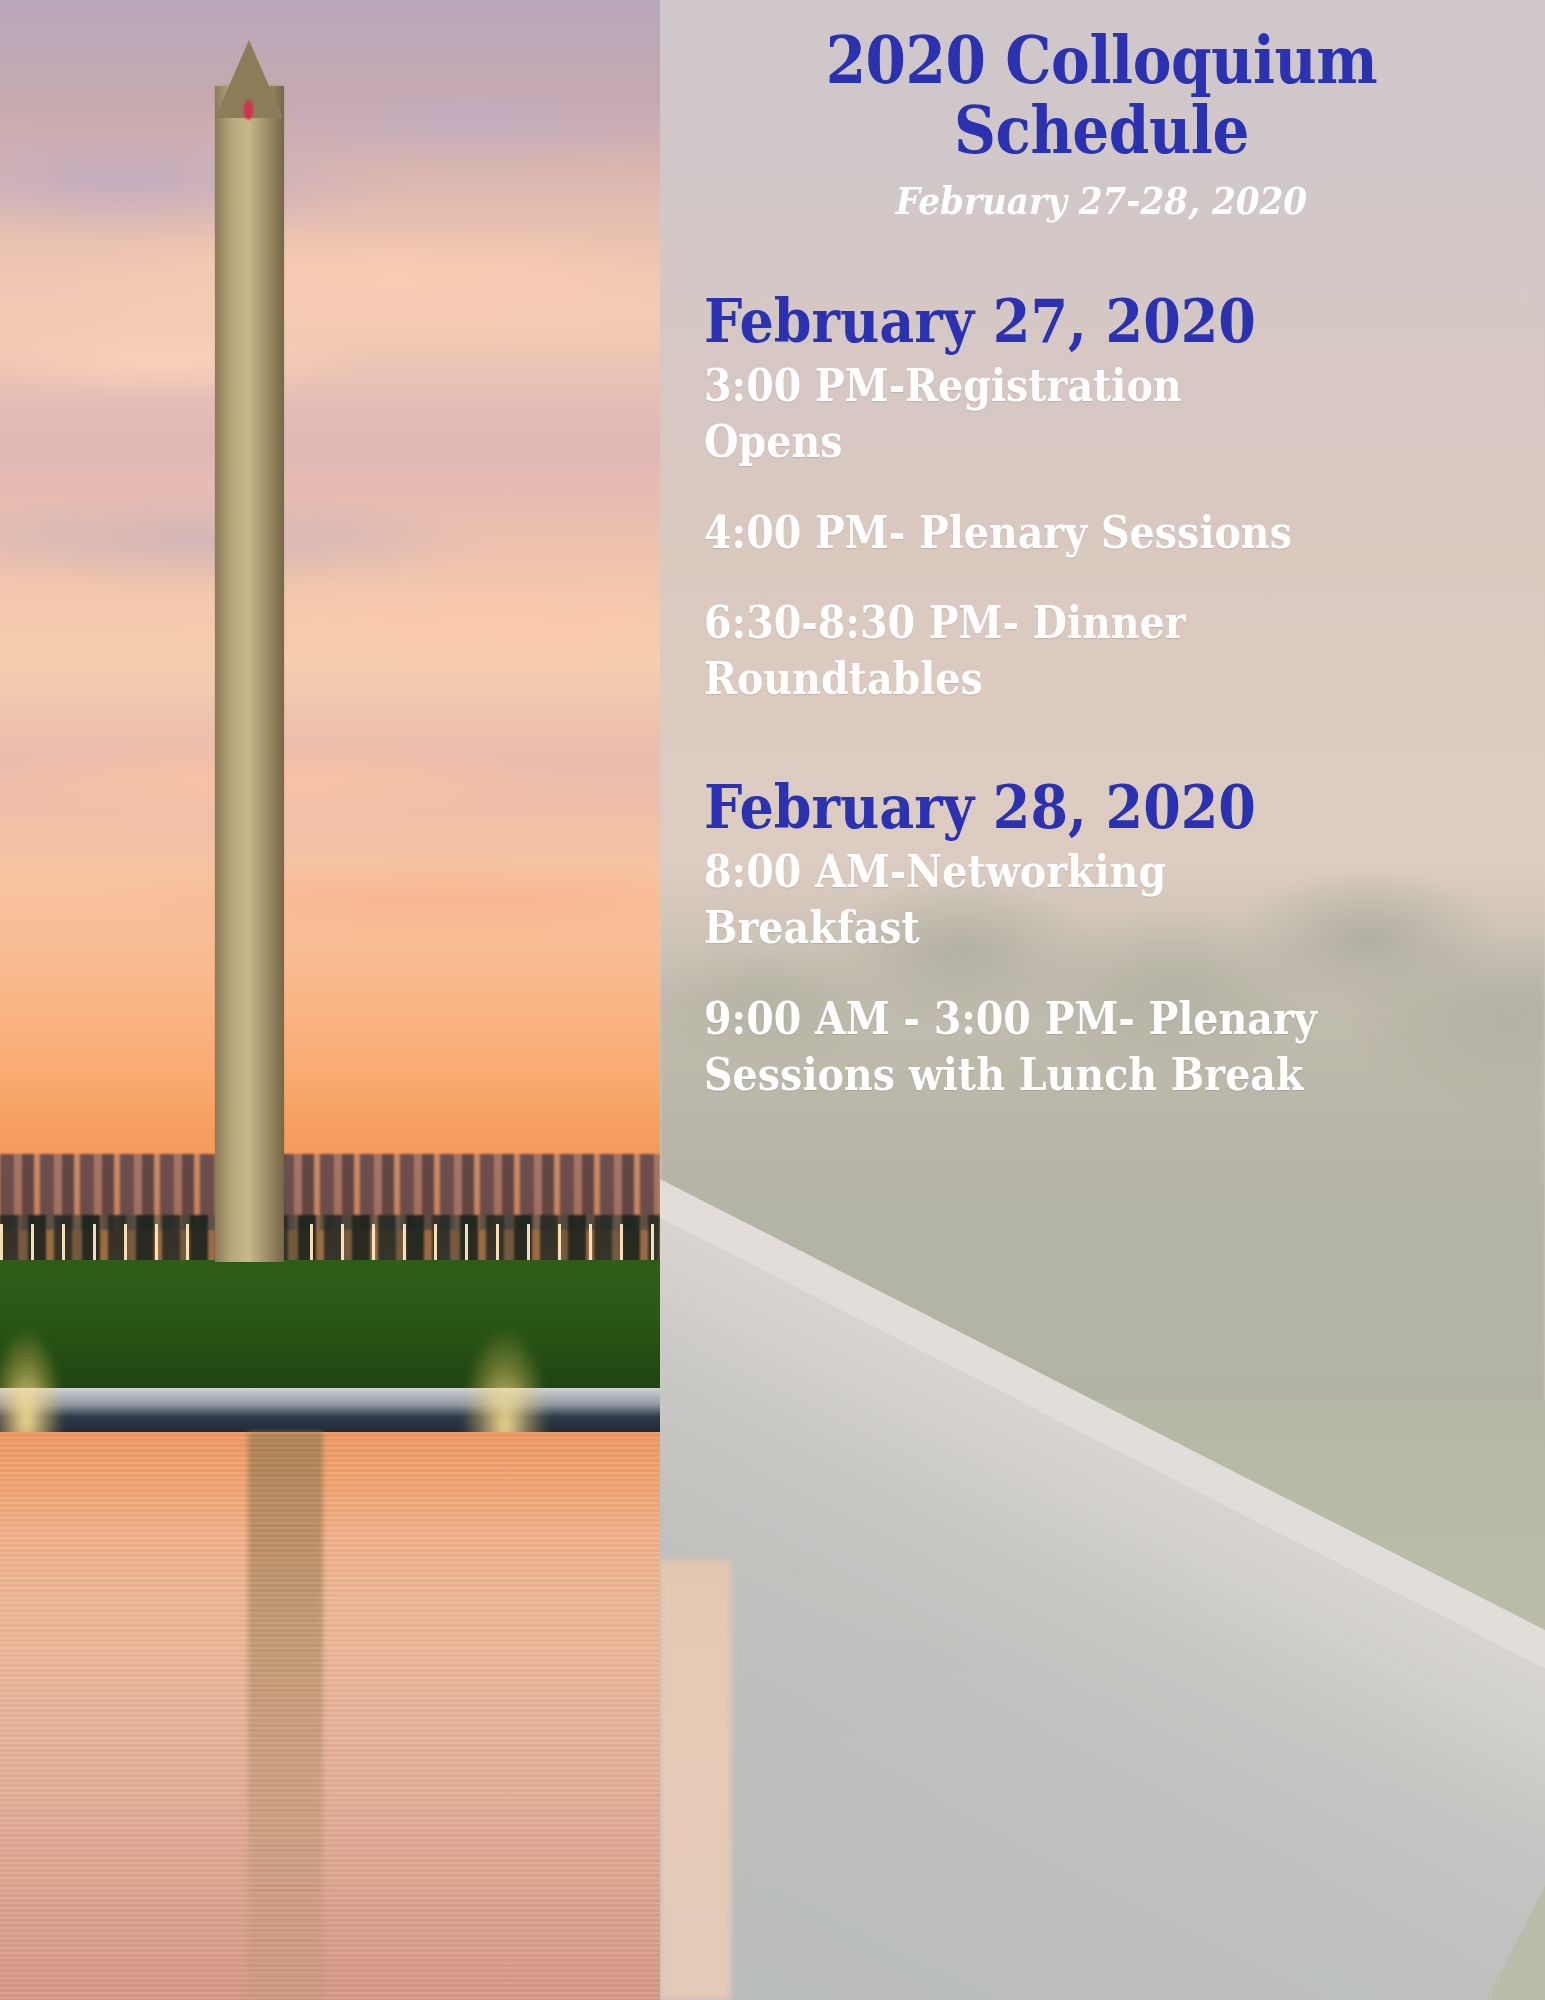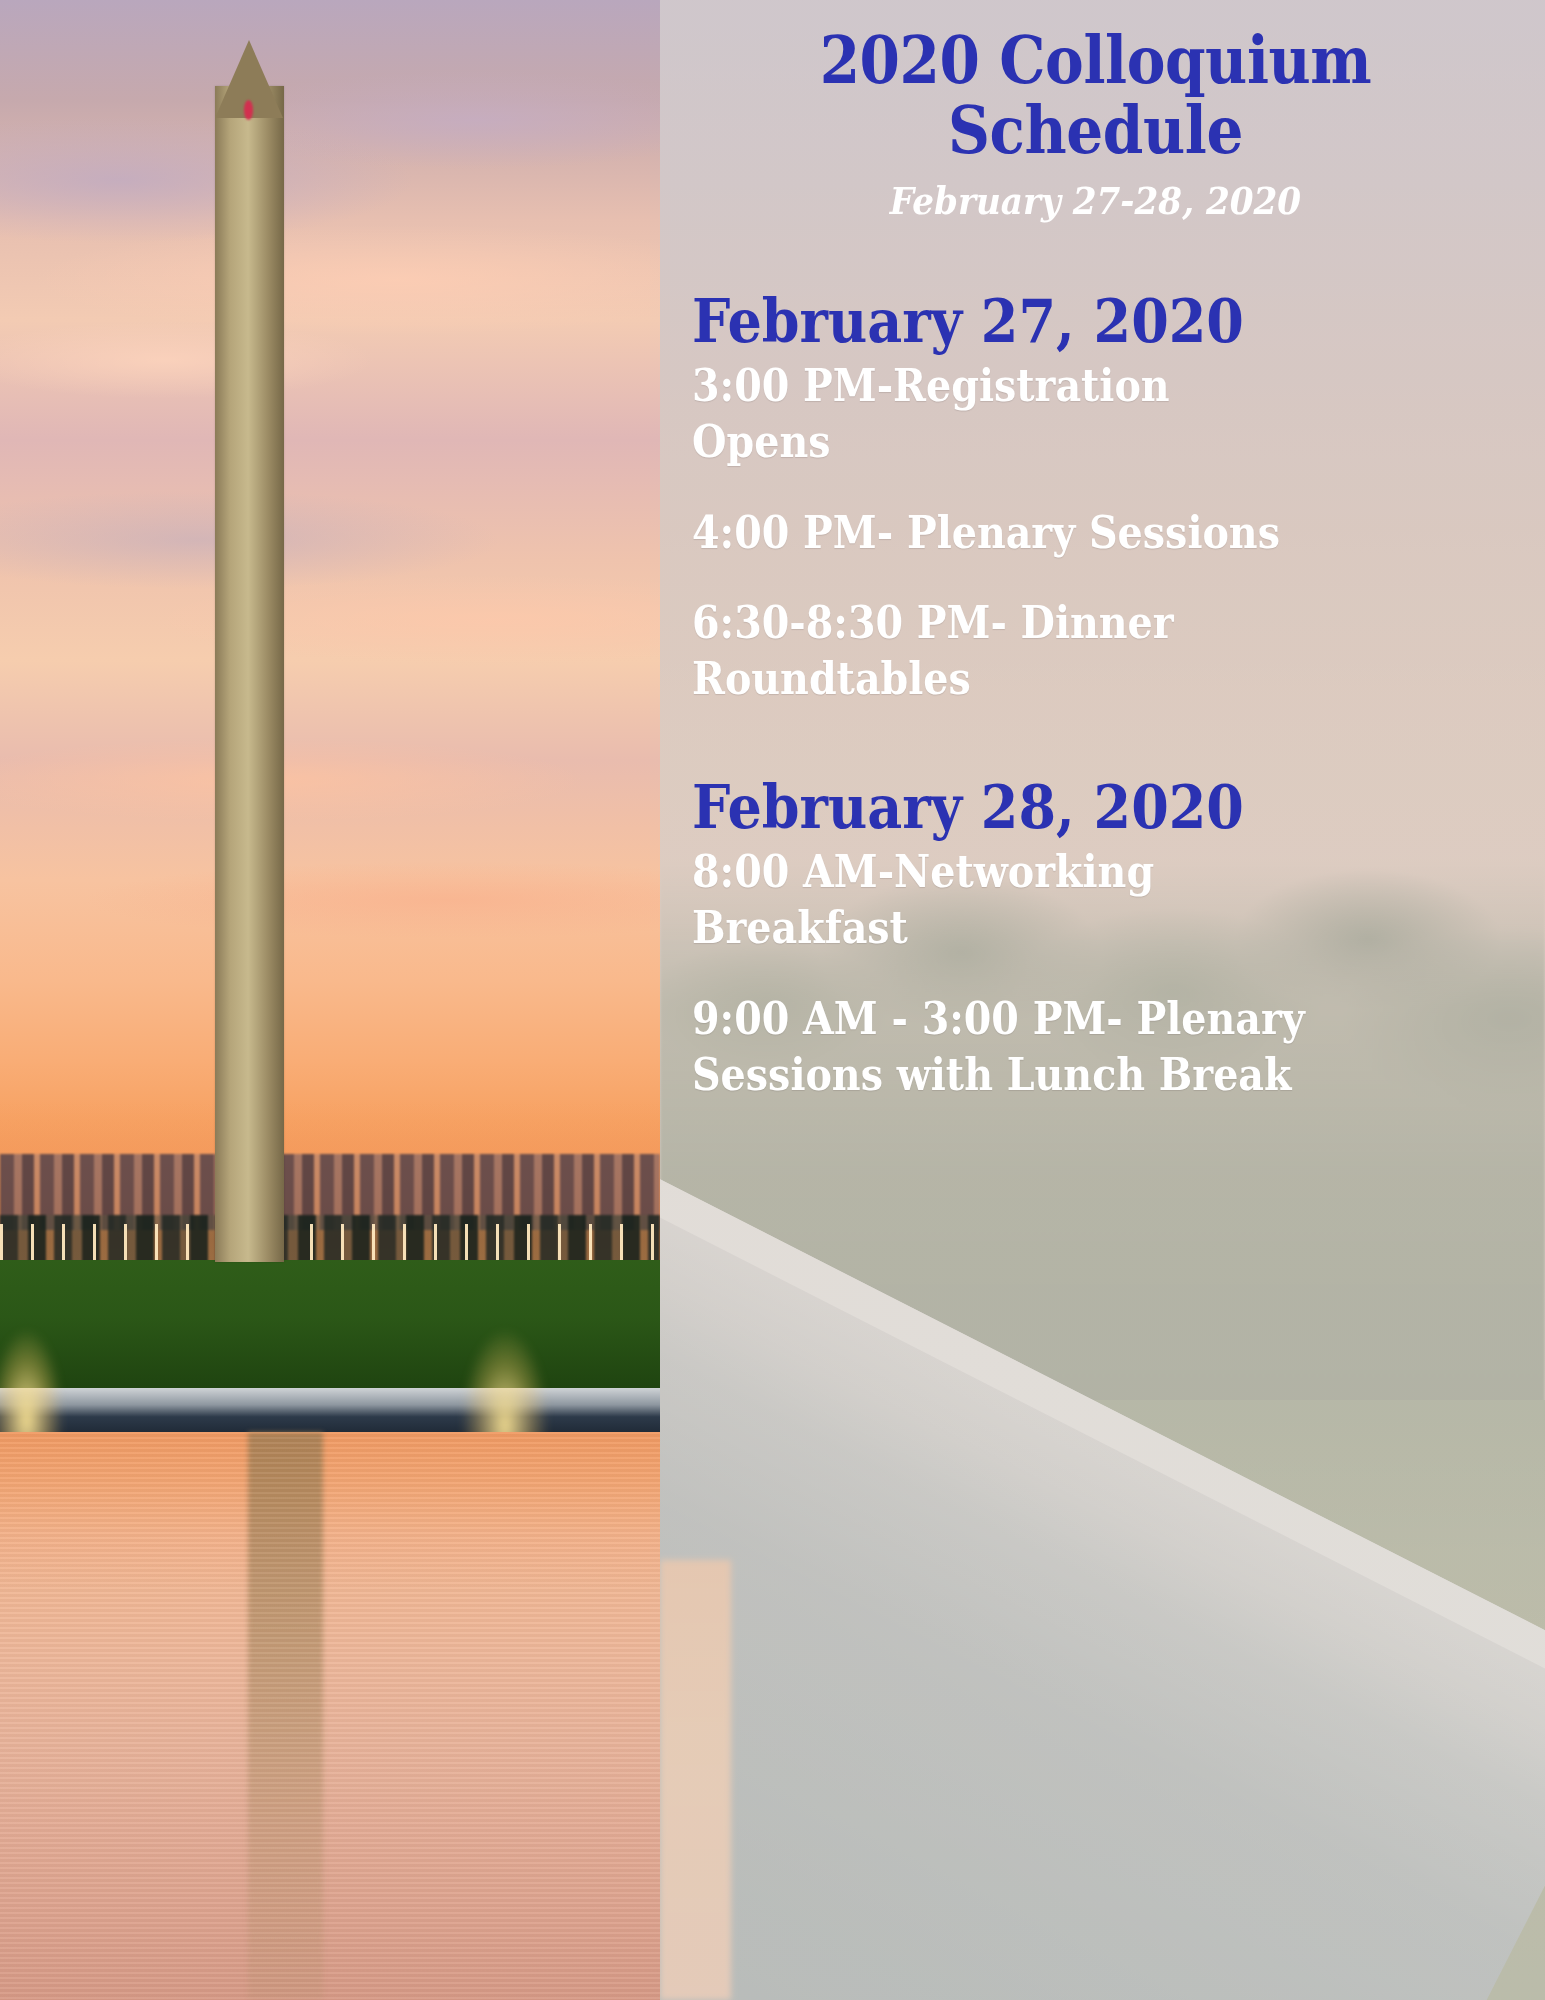--- a/index.html
+++ b/index.html
@@ -171,21 +171,21 @@
   }
   .wash-warm{
     position:absolute;left:660px;top:0;width:885px;height:2000px;
     background:linear-gradient(180deg, rgba(198,186,192,.28) 0%, rgba(214,190,176,.30) 35%, rgba(208,190,178,.22) 60%, rgba(200,196,186,.20) 100%);
   }
 
   
   .content{
     position:absolute;left:660px;top:0;width:885px;height:1760px;
     box-sizing:border-box;
-    padding:26px 46px 0 32px;
+    padding:26px 46px 0 44px;
   }
   .headline{
     font-family:"DejaVu Serif",serif;
     font-weight:700;
     color:#2b32b2;
     font-size:66px;
     line-height:1.06;
     letter-spacing:-.5px;
     text-align:center;
     margin:0;

